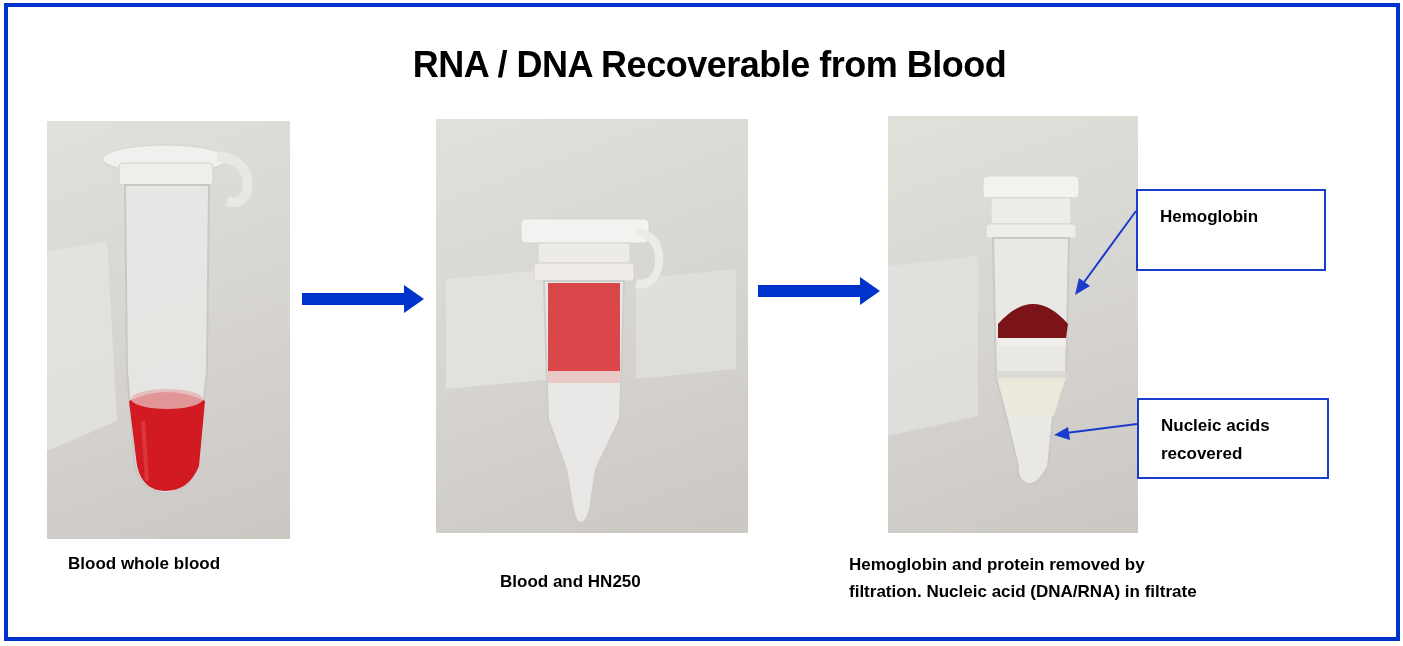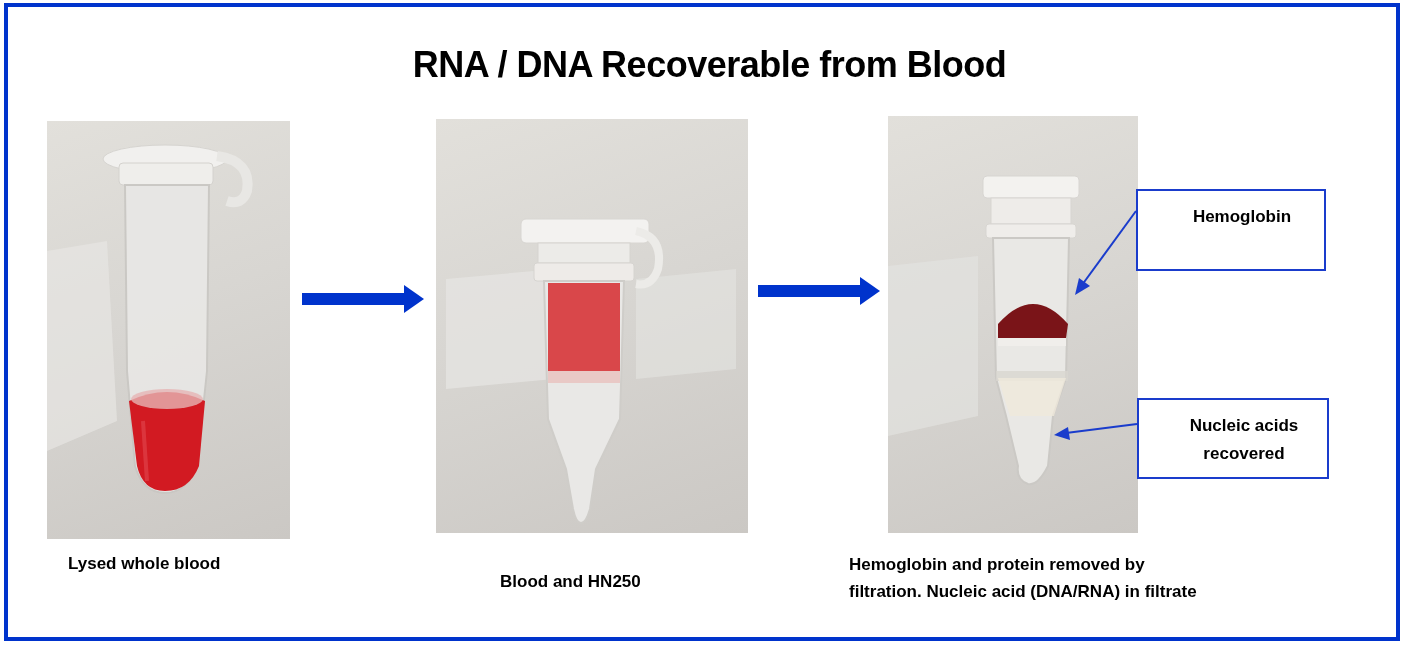--- a/index.html
+++ b/index.html
@@ -2,21 +2,21 @@
 <html><head>
 <meta charset="utf-8">
 <style>
   html, body { margin:0; padding:0; background:#ffffff; }
   body { width:1403px; height:646px; position:relative; overflow:hidden; font-family:"Liberation Sans", "DejaVu Sans", sans-serif; }
   .frame { position:absolute; left:4px; top:3px; width:1388px; height:630px; border:4px solid #0033cc; background:#fff; }
   .title { position:absolute; left:8px; top:44px; width:1403px; text-align:center; font-size:36px; font-weight:bold; color:#000; letter-spacing:-0.5px; }
   .photo { position:absolute; background:linear-gradient(160deg,#e2e0db 0%,#d8d6d2 45%,#cbc8c4 100%); overflow:hidden; }
   .caption { position:absolute; font-size:17px; font-weight:bold; color:#000; line-height:27px; }
   .arrow { position:absolute; }
-  .callout { position:absolute; border:2px solid #1a3ccc; background:#fff; font-size:17px; font-weight:bold; color:#000; line-height:28px; box-sizing:border-box; padding:12px 0 0 22px;text-align:center; }
+  .callout { position:absolute; border:2px solid #1a3ccc; background:#fff; font-size:17px; font-weight:bold; color:#000; line-height:28px; box-sizing:border-box; padding:12px 0 0 22px; }
   svg { display:block; }
   .overlay { position:absolute; left:0; top:0; pointer-events:none; }
 </style>
 </head>
 <body>
 
 <div class="frame"></div>
 
 <div class="title">RNA / DNA Recoverable from Blood</div>
 
@@ -29,21 +29,21 @@
     <path d="M170 35 Q205 40 200 70 Q195 85 180 80" fill="none" stroke="#e8e7e4" stroke-width="10"></path>
     <rect x="72" y="42" width="94" height="22" rx="4" fill="#efeeeb" stroke="#d4d2ce"></rect>
 
     <path d="M78 64 L162 64 L160 250 L150 345 Q140 372 118 372 Q96 372 88 345 L80 250 Z" fill="#e9e8e6" stroke="#c9c7c3" stroke-width="2" opacity="0.9"></path>
 
     <path d="M82 280 Q120 262 158 280 L152 345 Q142 370 118 370 Q96 370 90 345 Z" fill="#d21a22"></path>
     <ellipse cx="120" cy="278" rx="36" ry="10" fill="#e6b4b4" opacity="0.8"></ellipse>
     <path d="M96 300 L100 360" stroke="#e24850" stroke-width="4" opacity="0.6"></path>
   </svg>
 </div>
-<div class="caption" style="left:68px; top:550px;">Lysed whole blood</div>
+<div class="caption" style="left:68px; top:550px;">Blood whole blood</div>
 
 <div class="arrow" style="left:302px; top:285px;">
   <svg width="122" height="28" viewBox="0 0 122 28">
     <rect x="0" y="8" width="104" height="12" fill="#0033cc"></rect>
     <polygon points="102,0 122,14 102,28" fill="#0033cc"></polygon>
   </svg>
 </div>
 
 <div class="photo" style="left:436px; top:119px; width:312px; height:414px;">
   <svg width="312" height="414" viewBox="0 0 312 414">

